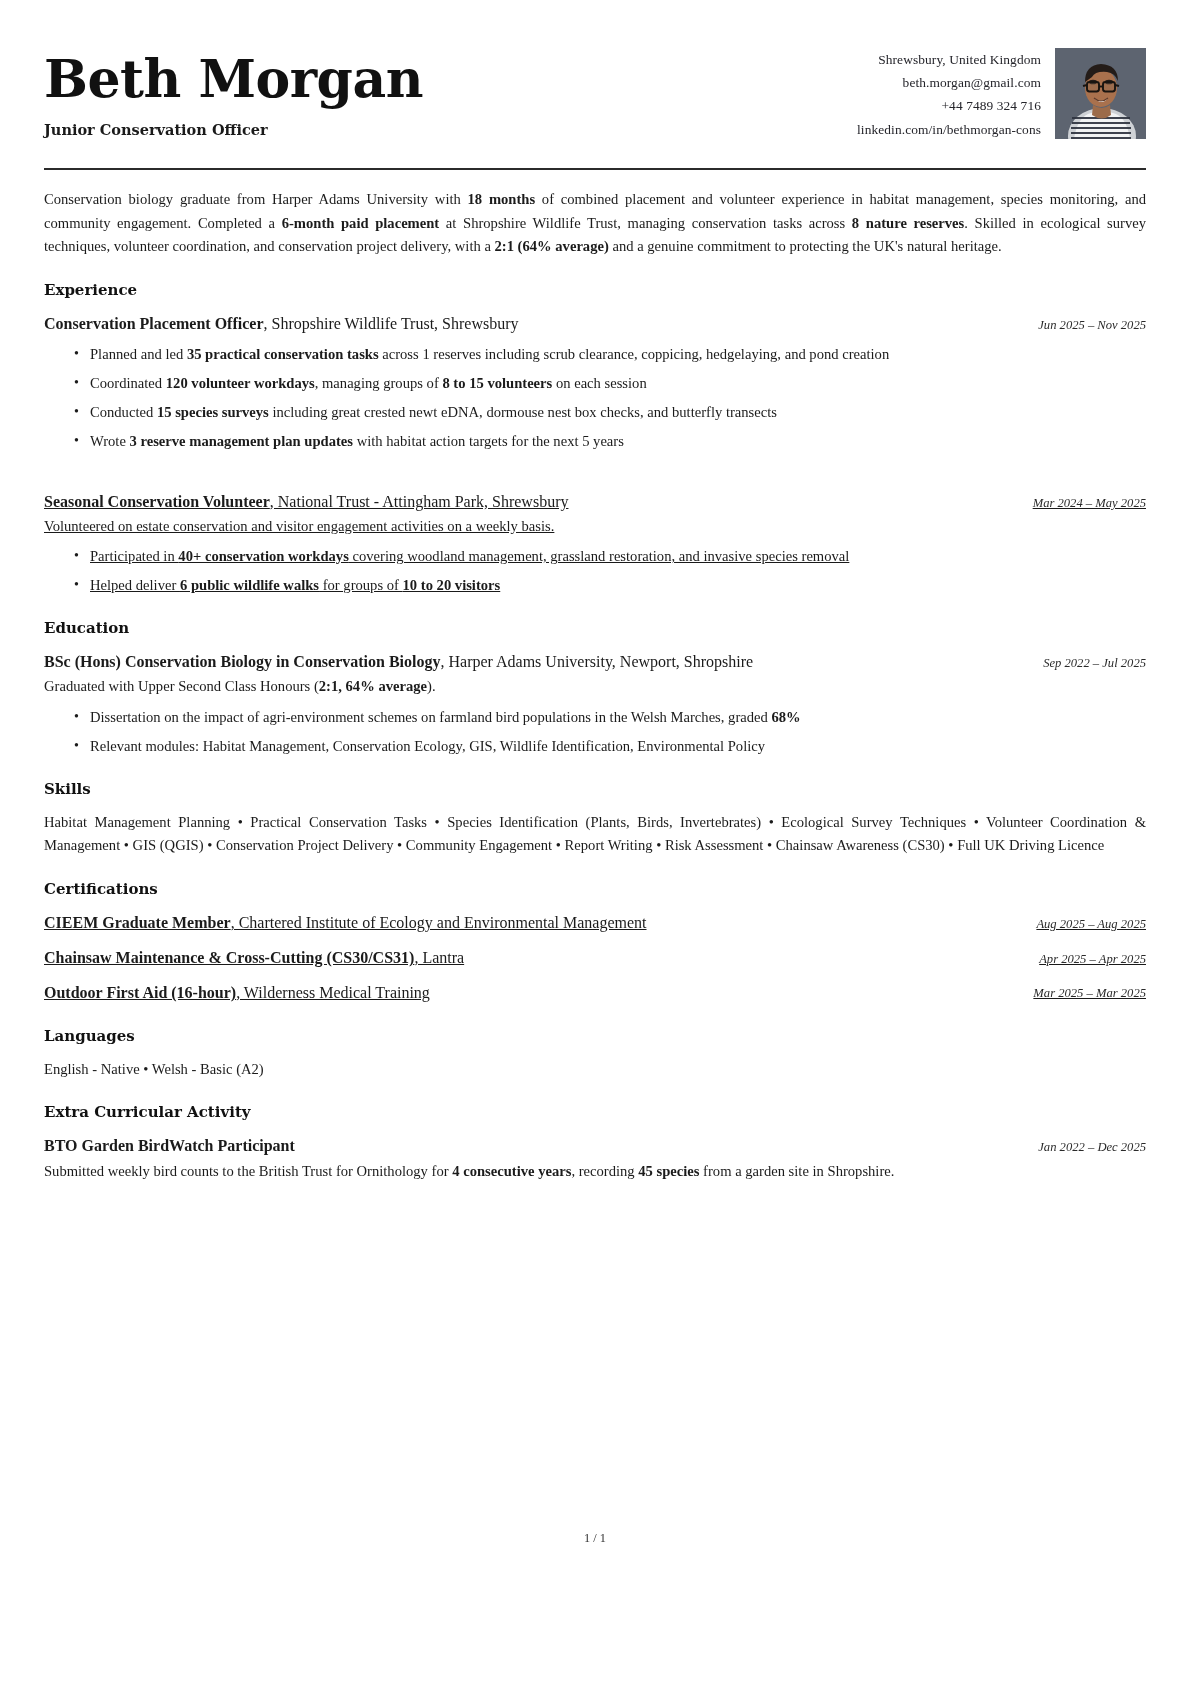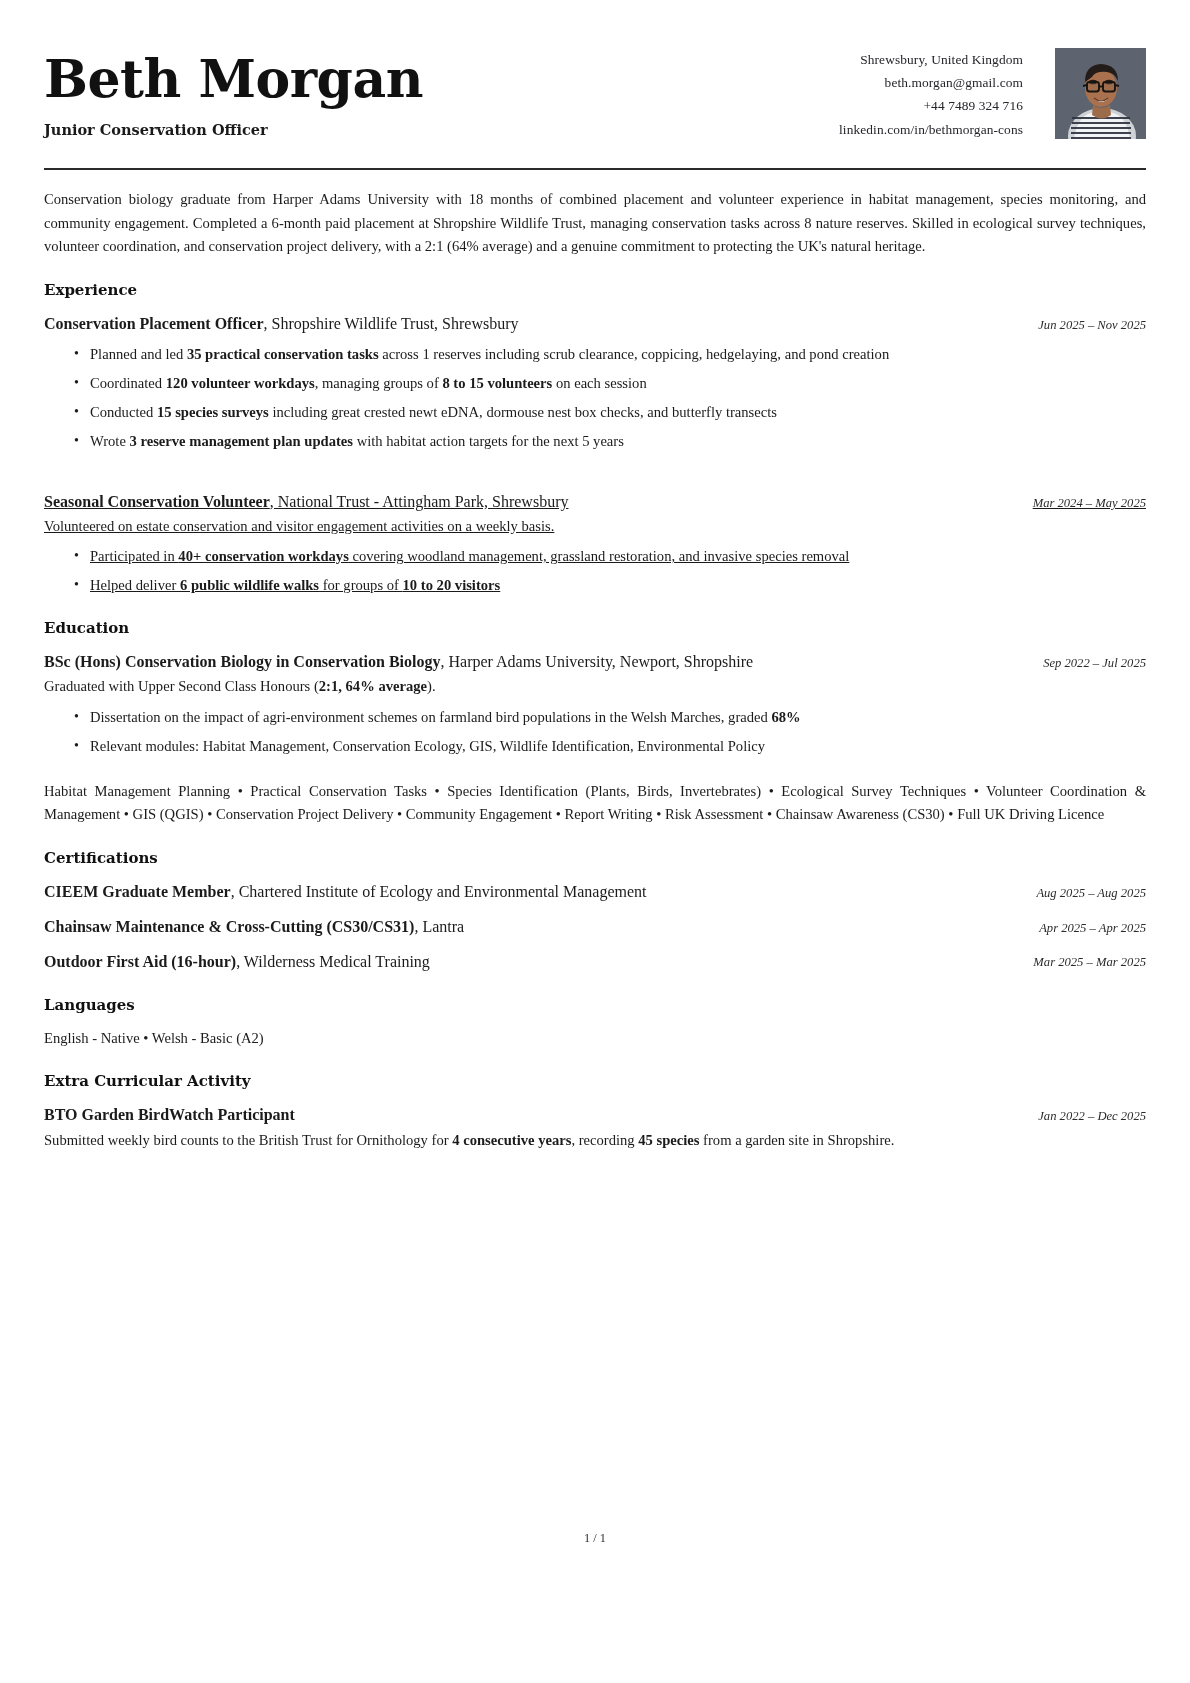--- a/index.html
+++ b/index.html
@@ -47,21 +47,21 @@
     font-family: "DejaVu Serif", "Liberation Serif", serif;
     font-weight: 700;
     font-size: 14.5px;
     margin-top: 14px;
     color: #1a1a1a;
   }
 
   .header-right {
     display: flex;
     align-items: flex-start;
-    gap: 32px;
+    gap: 14px;
     padding-top: 6px;
   }
 
   .contact {
     text-align: right;
     font-size: 13.4px;
     line-height: 1.73;
     color: #24242a;
     white-space: nowrap;
   }
@@ -86,21 +86,21 @@
     margin-bottom: 18px;
   }
 
   
   .summary {
     font-size: 14.6px;
     line-height: 1.62;
     text-align: justify;
     color: #1b1b1b;
   }
-  .summary b { font-weight: 400; }
+  .summary b { font-weight: 700; }
 
   
   .section { margin-top: 22px; }
 
   .section-title {
     font-family: "DejaVu Serif", "Liberation Serif", serif;
     font-weight: 700;
     font-size: 15px;
     color: #111111;
     margin-bottom: 13px;
@@ -168,20 +168,21 @@
     text-align: justify;
     color: #1b1b1b;
   }
 
   .cert-row {
     display: flex;
     align-items: baseline;
     justify-content: space-between;
     gap: 20px;
     margin-bottom: 12px;
+    text-decoration: underline;
   }
   .cert-row:last-child { margin-bottom: 0; align-items: center; }
 
   
   .footer {
     position: absolute;
     left: 0;
     right: 0;
     top: 1531px;
     text-align: center;
@@ -296,20 +297,21 @@
         <span>Graduated with Upper Second Class Honours (</span><b>2:1, 64% average</b><span>).</span>
       </div>
       <ul class="bullets">
         <li><span>Dissertation on the impact of agri-environment schemes on farmland bird populations in the Welsh Marches, graded </span><b>68%</b><span></span></li>
         <li><span>Relevant modules: Habitat Management, Conservation Ecology, GIS, Wildlife Identification, Environmental Policy</span><b></b><span></span></li>
       </ul>
     </div>
   </div>
 
   <div class="section">
+    <div class="section-title">Skills</div>
     <div class="plain-text">Habitat Management Planning • Practical Conservation Tasks • Species Identification (Plants, Birds, Invertebrates) • Ecological Survey Techniques • Volunteer Coordination &amp; Management • GIS (QGIS) • Conservation Project Delivery • Community Engagement • Report Writing • Risk Assessment • Chainsaw Awareness (CS30) • Full UK Driving Licence</div>
   </div>
 
   <div class="section">
     <div class="section-title">Certifications</div>
     <div class="cert-row">
       <div class="entry-title">
         <b>CIEEM Graduate Member</b><span>, Chartered Institute of Ecology and Environmental Management</span>
       </div>
       <div class="entry-date">Aug 2025 – Aug 2025</div>

